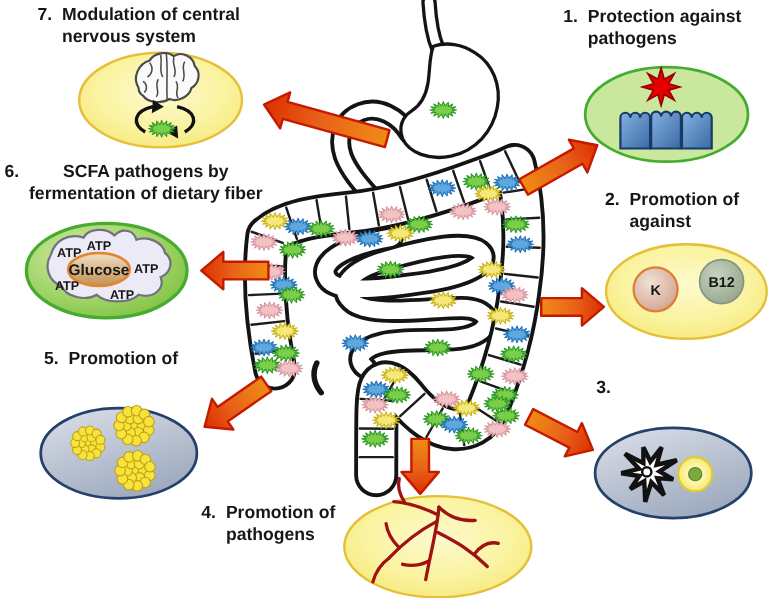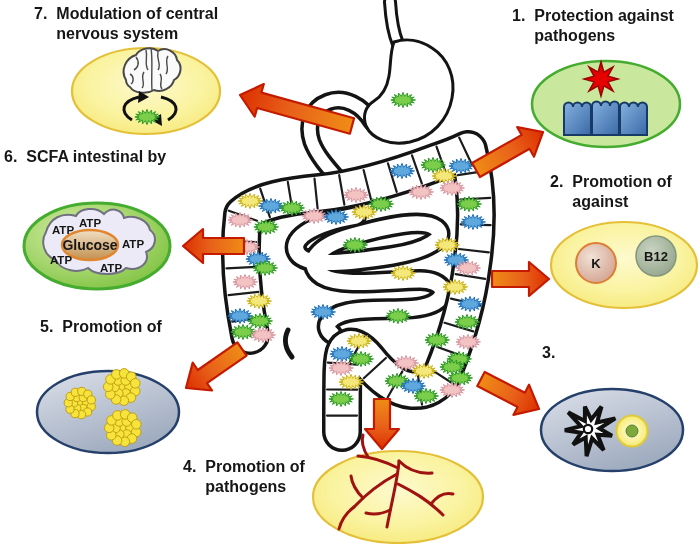--- a/index.html
+++ b/index.html
@@ -377,21 +377,22 @@
   </div>
   <div class="heading" id="h5" style="left:40px;top:317px;">
     <span class="num">5.</span>
     <span class="txt">
       <span class="tline">Promotion of</span>
     </span>
   </div>
   <div class="heading center" id="h6" style="left:4px;top:147px;">
     <span class="num">6.</span>
     <span class="txt">
-      <span class="tline">SCFA intestinal by</span>
+      <span class="tline">SCFA pathogens by</span>
+      <span class="tline">fermentation of dietary fiber</span>
     </span>
   </div>
   <div class="heading" id="h7" style="left:34px;top:4px;">
     <span class="num">7.</span>
     <span class="txt">
       <span class="tline">Modulation of central</span>
       <span class="tline">nervous system</span>
     </span>
   </div>
 </div>

